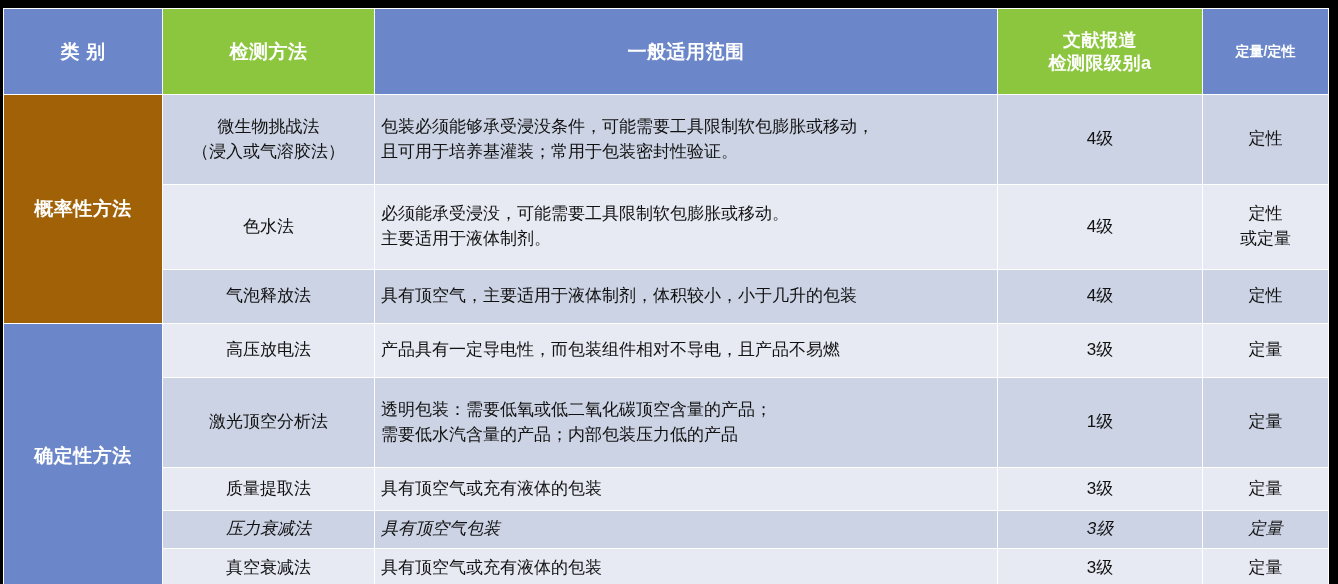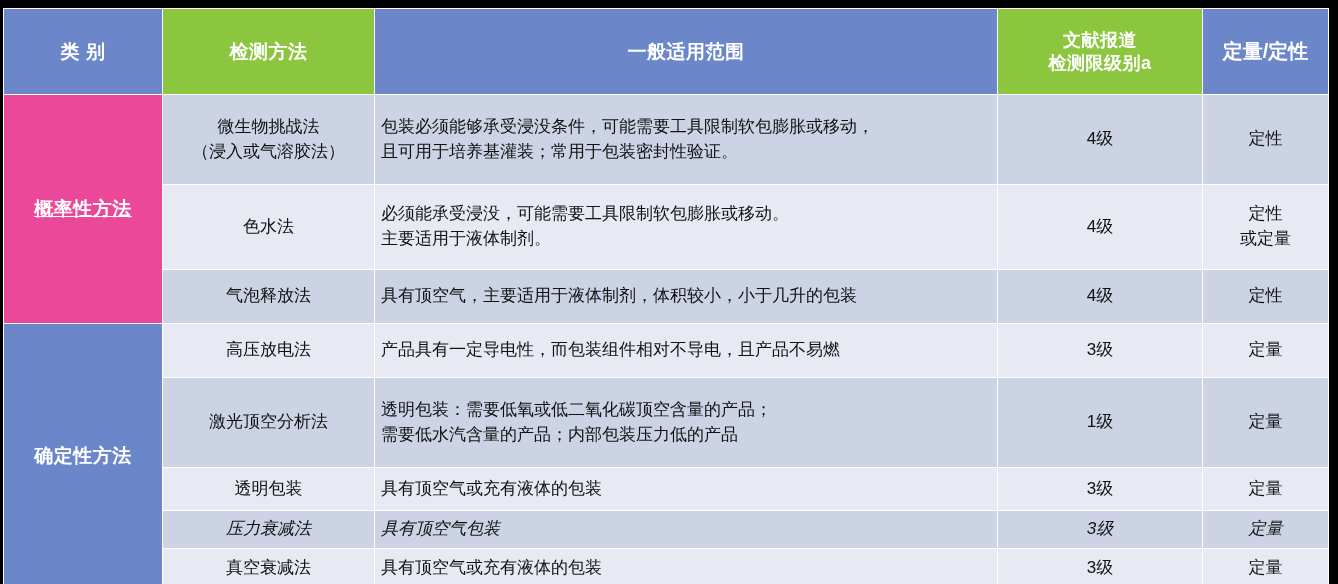--- a/index.html
+++ b/index.html
@@ -47,31 +47,31 @@
     color: #ffffff;
     font-weight: bold;
     font-size: 19px;
     line-height: 1.22;
     text-align: center;
     letter-spacing: 0.5px;
   }
   th.h-blue { background: #6b87ca; }
   th.h-green { background: #8cc63f; }
   th.h-green.two-line { line-height: 1.25; font-size: 18px; }
-  th.qual { font-size: 20px; letter-spacing: 0; }
+  th.qual { font-size: 14px; letter-spacing: 0; }
 
   
   td.cat {
     color: #ffffff;
     font-weight: bold;
     font-size: 19px;
     text-align: center;
     letter-spacing: 0.5px;
   }
-  td.cat-green { background: #ec4899; text-decoration: underline; }
+  td.cat-green { background: #a16207; }
   td.cat-blue  { background: #6b87ca; }
 
   
   td.body-cell {
     color: #111111;
     font-size: 17px;
     line-height: 1.45;
   }
   tr.shade-a td.body-cell { background: #ccd3e4; }
   tr.shade-b td.body-cell { background: #e7eaf3; }
@@ -149,21 +149,21 @@
             <td class="body-cell qq"><span class="nowrap-line">定量</span></td>
           </tr>
           <tr class="shade-a" style="height: 90px;">
             <td class="body-cell method"><span class="nowrap-line">激光顶空分析法</span></td>
             <td class="body-cell scope centered"><span class="nowrap-line">透明包装：需要低氧或低二氧化碳顶空含量的产品；
 需要低水汽含量的产品；内部包装压力低的产品</span></td>
             <td class="body-cell level"><span class="nowrap-line">1级</span></td>
             <td class="body-cell qq"><span class="nowrap-line">定量</span></td>
           </tr>
           <tr class="shade-b" style="height: 43px;">
-            <td class="body-cell method"><span class="nowrap-line">透明包装</span></td>
+            <td class="body-cell method"><span class="nowrap-line">质量提取法</span></td>
             <td class="body-cell scope"><span class="nowrap-line">具有顶空气或充有液体的包装</span></td>
             <td class="body-cell level"><span class="nowrap-line">3级</span></td>
             <td class="body-cell qq"><span class="nowrap-line">定量</span></td>
           </tr>
           <tr class="shade-a" style="height: 38px; font-style: italic;">
             <td class="body-cell method"><span class="nowrap-line">压力衰减法</span></td>
             <td class="body-cell scope"><span class="nowrap-line">具有顶空气包装</span></td>
             <td class="body-cell level"><span class="nowrap-line">3级</span></td>
             <td class="body-cell qq"><span class="nowrap-line">定量</span></td>
           </tr>

